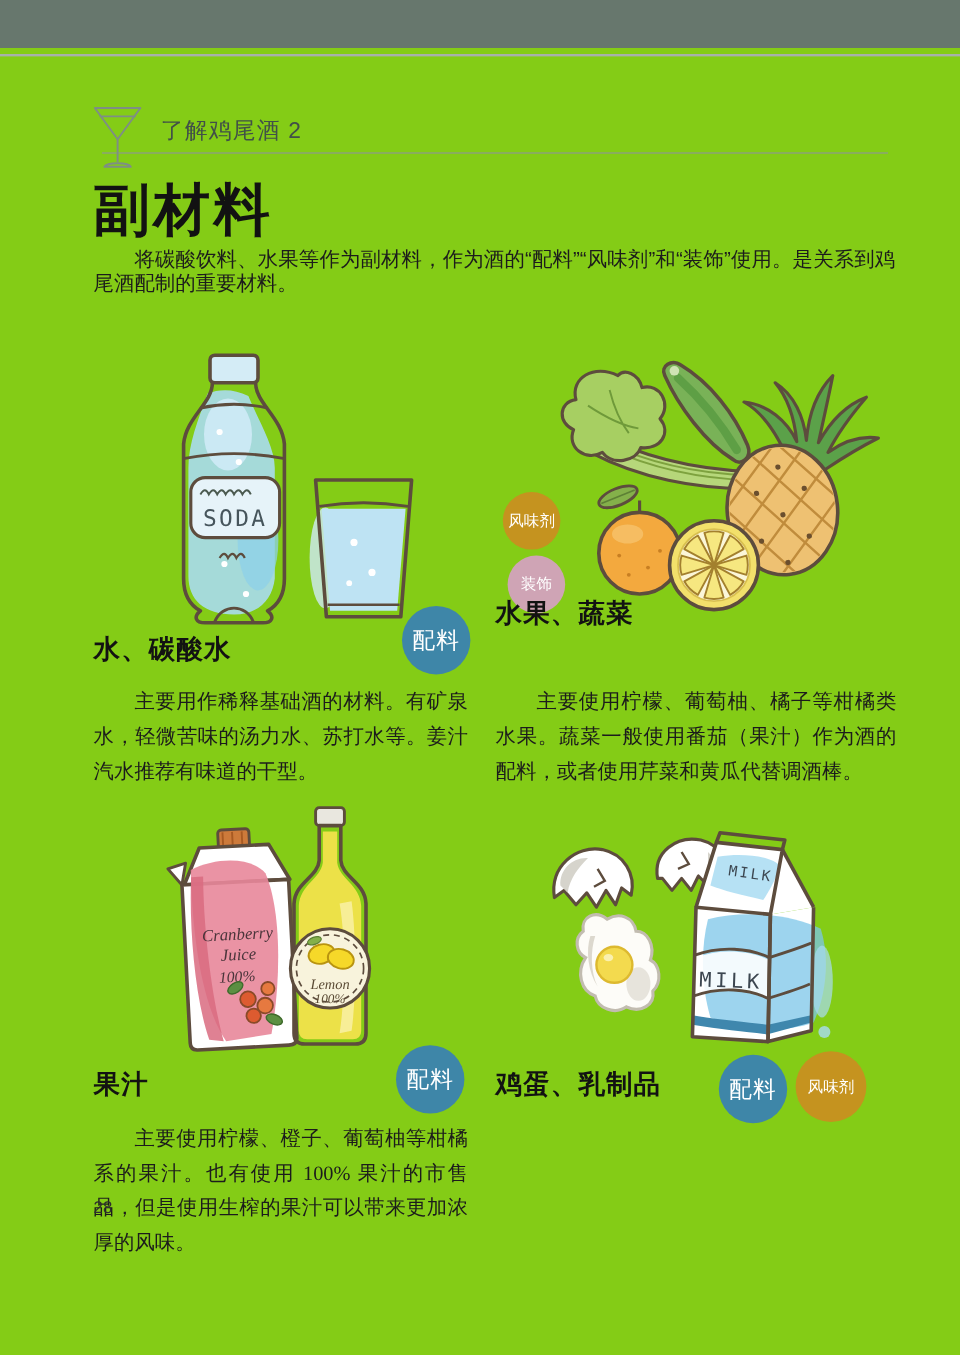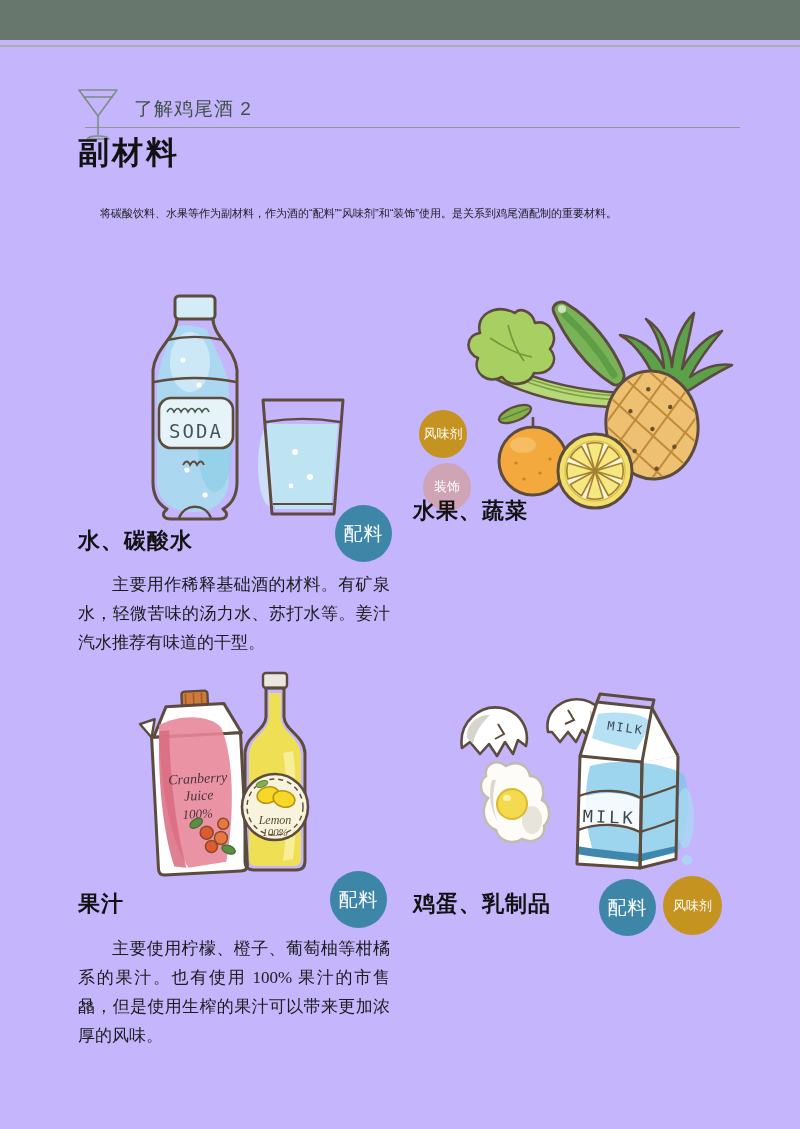--- a/index.html
+++ b/index.html
@@ -1,28 +1,28 @@
 <!DOCTYPE html>
 <html><head>
 <meta charset="utf-8">
 <style>
   html,body{margin:0;padding:0;background:#ffffff;}
-  .page{position:relative;width:800px;height:1129px;background:#c4b5fd;overflow:hidden;
+  .page{position:relative;width:800px;height:1129px;background:#84cc16;overflow:hidden;
         font-family:"Liberation Sans","DejaVu Sans",sans-serif;color:#1c1c1c;}
   .topbar{position:absolute;left:0;top:0;width:800px;height:40px;background:#67776d;}
   .topbar-rule{position:absolute;left:0;top:45px;width:800px;height:2px;background:#a7b1aa;}
 
   .chapter{position:absolute;left:70px;top:84px;width:672px;height:56px;}
   .chapter-line{position:absolute;left:15px;top:43px;width:655px;height:1px;background:#8d998f;}
   .glass-icon{position:absolute;left:2px;top:2px;}
   .chapter-label{position:absolute;left:64px;top:12px;font-size:19px;color:#415048;letter-spacing:1px;}
 
-  .page-title{position:absolute;left:78px;top:132px;font-size:31px;font-weight:bold;
+  .page-title{position:absolute;left:78px;top:144px;font-size:47px;font-weight:bold;
       font-family:"Liberation Serif","DejaVu Serif",serif;letter-spacing:3px;color:#121212;}
-  .intro{position:absolute;left:78px;top:195px;width:668px;font-size:11px;line-height:36px;
+  .intro{position:absolute;left:78px;top:207px;width:668px;font-size:17px;line-height:20px;
       text-align:justify;text-indent:2em;color:#1c1c1c;}
 
   .sec-title{position:absolute;font-size:22px;font-weight:bold;letter-spacing:1px;color:#121212;
       font-family:"Liberation Serif","DejaVu Serif",serif;}
   .sec-body{position:absolute;font-size:17px;line-height:29px;text-align:justify;text-indent:2em;color:#1c1c1c;font-family:Liberation Serif, serif;}
   .col-l{width:312px;}
   .col-r{width:334px;}
 
   .badge{position:absolute;border-radius:50%;color:#fff;display:flex;align-items:center;
       justify-content:center;font-size:19px;letter-spacing:1px;}
@@ -239,20 +239,21 @@
   </svg>
 
   <div class="badge small-text" style="left: 419px; top: 410px; width: 48px; height: 48px; background: rgb(197, 147, 31);">风味剂</div>
   <div class="badge small-text" style="left: 423px; top: 463px; width: 48px; height: 48px; background: rgb(207, 164, 181);">装饰</div>
 
   <div class="sec-title" style="left:78px;top:526px;">水、碳酸水</div>
   <div class="badge" style="left: 335px; top: 505px; width: 57px; height: 57px; background: rgb(62, 134, 168);">配料</div>
   <div class="sec-body col-l" style="left:78px;top:570px;">主要用作稀释基础酒的材料。有矿泉水，轻微苦味的汤力水、苏打水等。姜汁汽水推荐有味道的干型。</div>
 
   <div class="sec-title" style="left:413px;top:496px;">水果、蔬菜</div>
+  <div class="sec-body col-r" style="left:413px;top:570px;">主要使用柠檬、葡萄柚、橘子等柑橘类水果。蔬菜一般使用番茄（果汁）作为酒的配料，或者使用芹菜和黄瓜代替调酒棒。</div>
 
   <div class="sec-title" style="left:78px;top:889px;">果汁</div>
   <div class="badge" style="left: 330px; top: 871px; width: 57px; height: 57px; background: rgb(62, 134, 168);">配料</div>
   <div class="sec-body col-l" style="left:78px;top:934px;">主要使用柠檬、橙子、葡萄柚等柑橘系的果汁。也有使用 100% 果汁的市售品，但是使用生榨的果汁可以带来更加浓厚的风味。</div>
 
   <div class="sec-title" style="left:413px;top:889px;">鸡蛋、乳制品</div>
   <div class="badge" style="left: 599px; top: 879px; width: 57px; height: 57px; background: rgb(62, 134, 168);">配料</div>
   <div class="badge small-text" style="left: 663px; top: 876px; width: 59px; height: 59px; background: rgb(197, 147, 31);">风味剂</div>
 
   <div class="pagenum">28</div>

